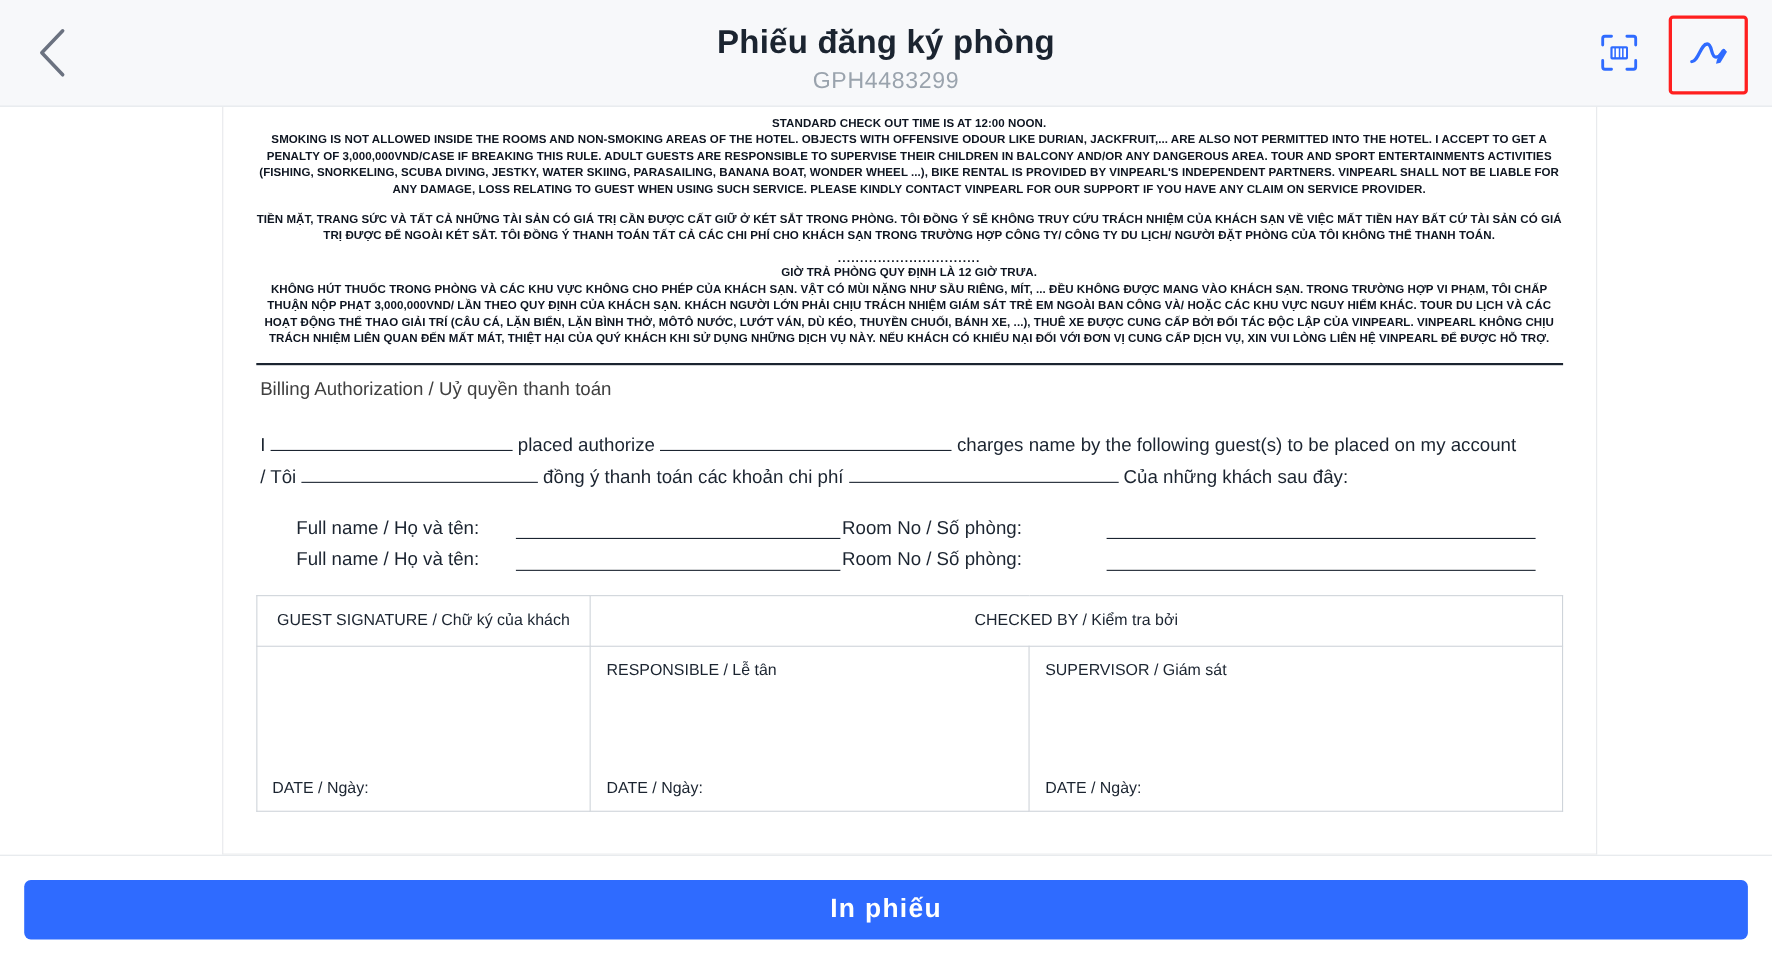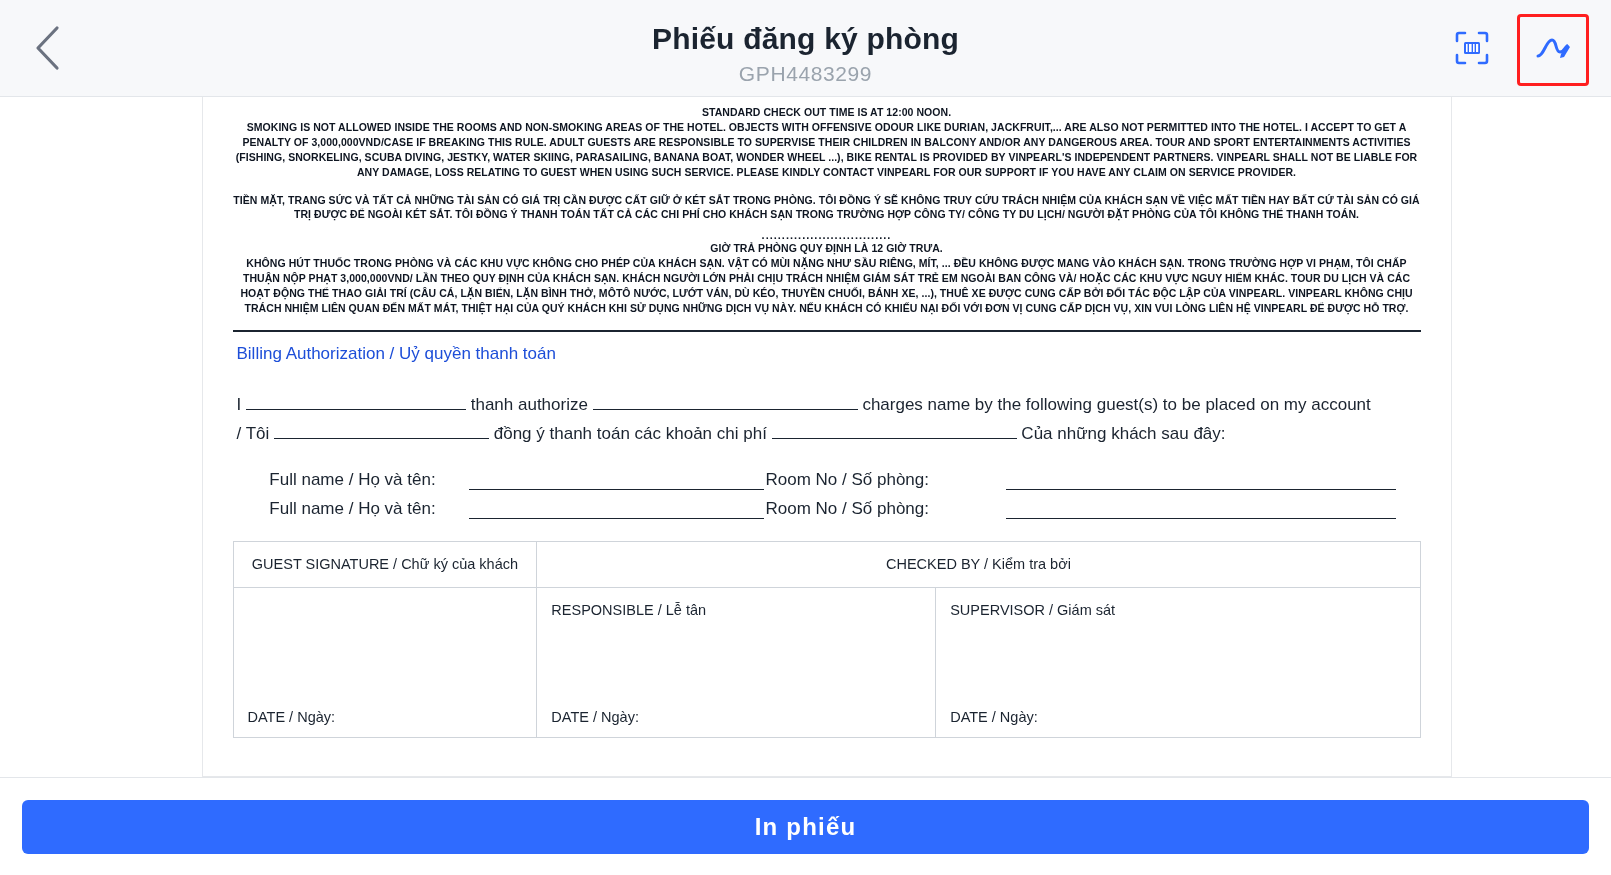--- a/index.html
+++ b/index.html
@@ -115,21 +115,21 @@
     line-height: 1.1;
   }
 
   .section-rule {
     border: none;
     border-top: 2px solid #1b2430;
     margin: 14px 0 0 0;
   }
   .section-title {
     font-size: 17px;
-    color: #1d4ed8;
+    color: #404040;
     margin: 12px 0 26px 4px;
   }
 
   .auth-para {
     font-size: 17px;
     color: #1b2430;
     line-height: 1.72;
     margin: 0 0 22px 4px;
   }
   .blank {
@@ -283,21 +283,21 @@
         <p>KHÔNG HÚT THUỐC TRONG PHÒNG VÀ CÁC KHU VỰC KHÔNG CHO PHÉP CỦA KHÁCH SẠN. VẬT CÓ MÙI NẶNG NHƯ SẦU RIÊNG, MÍT, ... ĐỀU KHÔNG ĐƯỢC MANG VÀO KHÁCH SẠN. TRONG TRƯỜNG HỢP VI PHẠM, TÔI CHẤP THUẬN NỘP PHẠT 3,000,000VND/ LẦN THEO QUY ĐỊNH CỦA KHÁCH SẠN. KHÁCH NGƯỜI LỚN PHẢI CHỊU TRÁCH NHIỆM GIÁM SÁT TRẺ EM NGOÀI BAN CÔNG VÀ/ HOẶC CÁC KHU VỰC NGUY HIỂM KHÁC. TOUR DU LỊCH VÀ CÁC HOẠT ĐỘNG THỂ THAO GIẢI TRÍ (CÂU CÁ, LẶN BIỂN, LẶN BÌNH THỞ, MÔTÔ NƯỚC, LƯỚT VÁN, DÙ KÉO, THUYỀN CHUỐI, BÁNH XE, ...), THUÊ XE ĐƯỢC CUNG CẤP BỞI ĐỐI TÁC ĐỘC LẬP CỦA VINPEARL. VINPEARL KHÔNG CHỊU TRÁCH NHIỆM LIÊN QUAN ĐẾN MẤT MÁT, THIỆT HẠI CỦA QUÝ KHÁCH KHI SỬ DỤNG NHỮNG DỊCH VỤ NÀY. NẾU KHÁCH CÓ KHIẾU NẠI ĐỐI VỚI ĐƠN VỊ CUNG CẤP DỊCH VỤ, XIN VUI LÒNG LIÊN HỆ VINPEARL ĐỂ ĐƯỢC HỖ TRỢ.</p>
       </div>
 
       <hr class="section-rule">
 
       <div class="section-title">Billing Authorization / Uỷ quyền thanh toán</div>
 
       <div class="auth-para">
         <span>I</span>
         <span class="blank b-220"></span>
-        <span>thanh authorize</span>
+        <span>placed authorize</span>
         <span class="blank b-260"></span>
         <span>charges name by the following guest(s) to be placed on my account</span>
         <br>
         <span>/ Tôi</span>
         <span class="blank b-215"></span>
         <span>đồng ý thanh toán các khoản chi phí</span>
         <span class="blank b-245"></span>
         <span>Của những khách sau đây:</span>
       </div>
 

